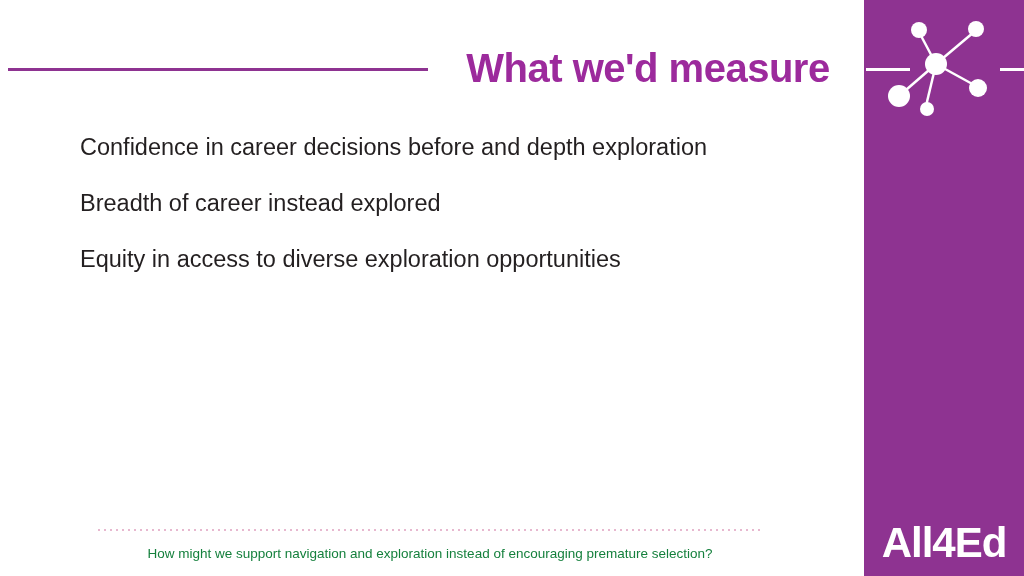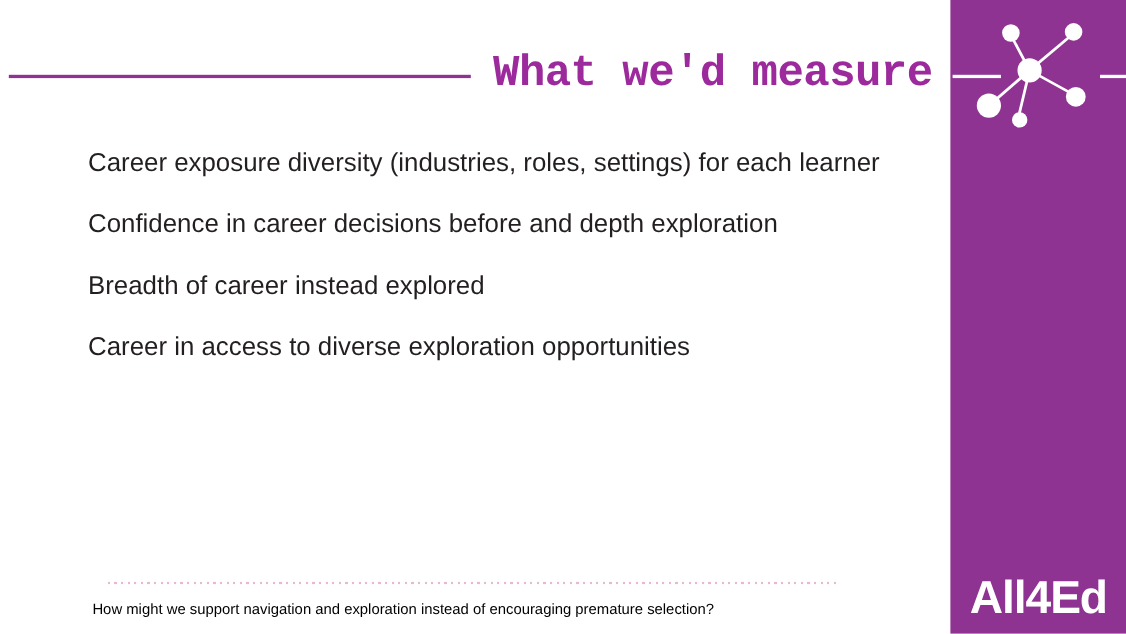--- a/index.html
+++ b/index.html
@@ -91,21 +91,21 @@
     top: 0;
     left: 436px;
     width: 424px;
     text-align: center;
     color: #9c2a9c;
     font-size: 40px;
     font-weight: bold;
     letter-spacing: -0.5px;
     line-height: 60px;
     white-space: nowrap;
-    font-family: Liberation Mono, monospace;
+    font-family: Liberation Sans, sans-serif;
   }
 
   
   .body-list {
     position: absolute;
     top: 132px;
     left: 80px;
     width: 742px;
   }
   .bullet {
@@ -123,25 +123,25 @@
     left: 98px;
     top: 529px;
     width: 664px;
     height: 2px;
     background-image: repeating-linear-gradient(
       to right,
       #e7b8cf 0px, #e7b8cf 2px, rgba(255,255,255,0) 2px, rgba(255,255,255,0) 6px);
   }
   .footer-text {
     position: absolute;
-    left: 84px;
+    left: 98px;
     top: 545px;
     width: 664px;
-    text-align: left;
-    color: #000000;
+    text-align: center;
+    color: #15803d;
     font-size: 13.5px;
     line-height: 18px;
     font-family: "Liberation Sans", sans-serif;
   }
 </style>
 </head>
 <body>
 
 <div class="slide">
 
@@ -171,22 +171,21 @@
   </div>
 
   <div class="title-row">
     <div class="title-rule-left"></div>
     <div class="slide-title">What we'd measure</div>
     <div class="title-rule-right"></div>
     <div class="title-rule-far"></div>
   </div>
 
   <div class="body-list">
-    <div class="bullet">Career exposure diversity (industries, roles, settings) for each learner</div>
     <div class="bullet">Confidence in career decisions before and depth exploration</div>
     <div class="bullet">Breadth of career instead explored</div>
-    <div class="bullet">Career in access to diverse exploration opportunities</div>
+    <div class="bullet">Equity in access to diverse exploration opportunities</div>
   </div>
 
   <div class="footer-rule"></div>
   <div class="footer-text">How might we support navigation and exploration instead of encouraging premature selection?</div>
 
 </div>
 
 </body></html>

